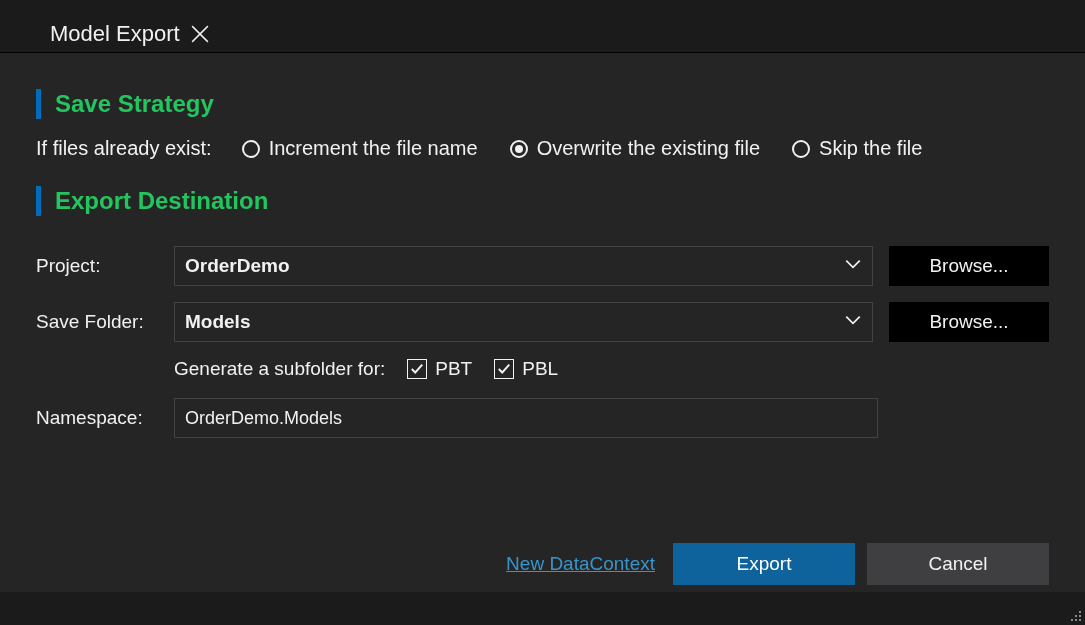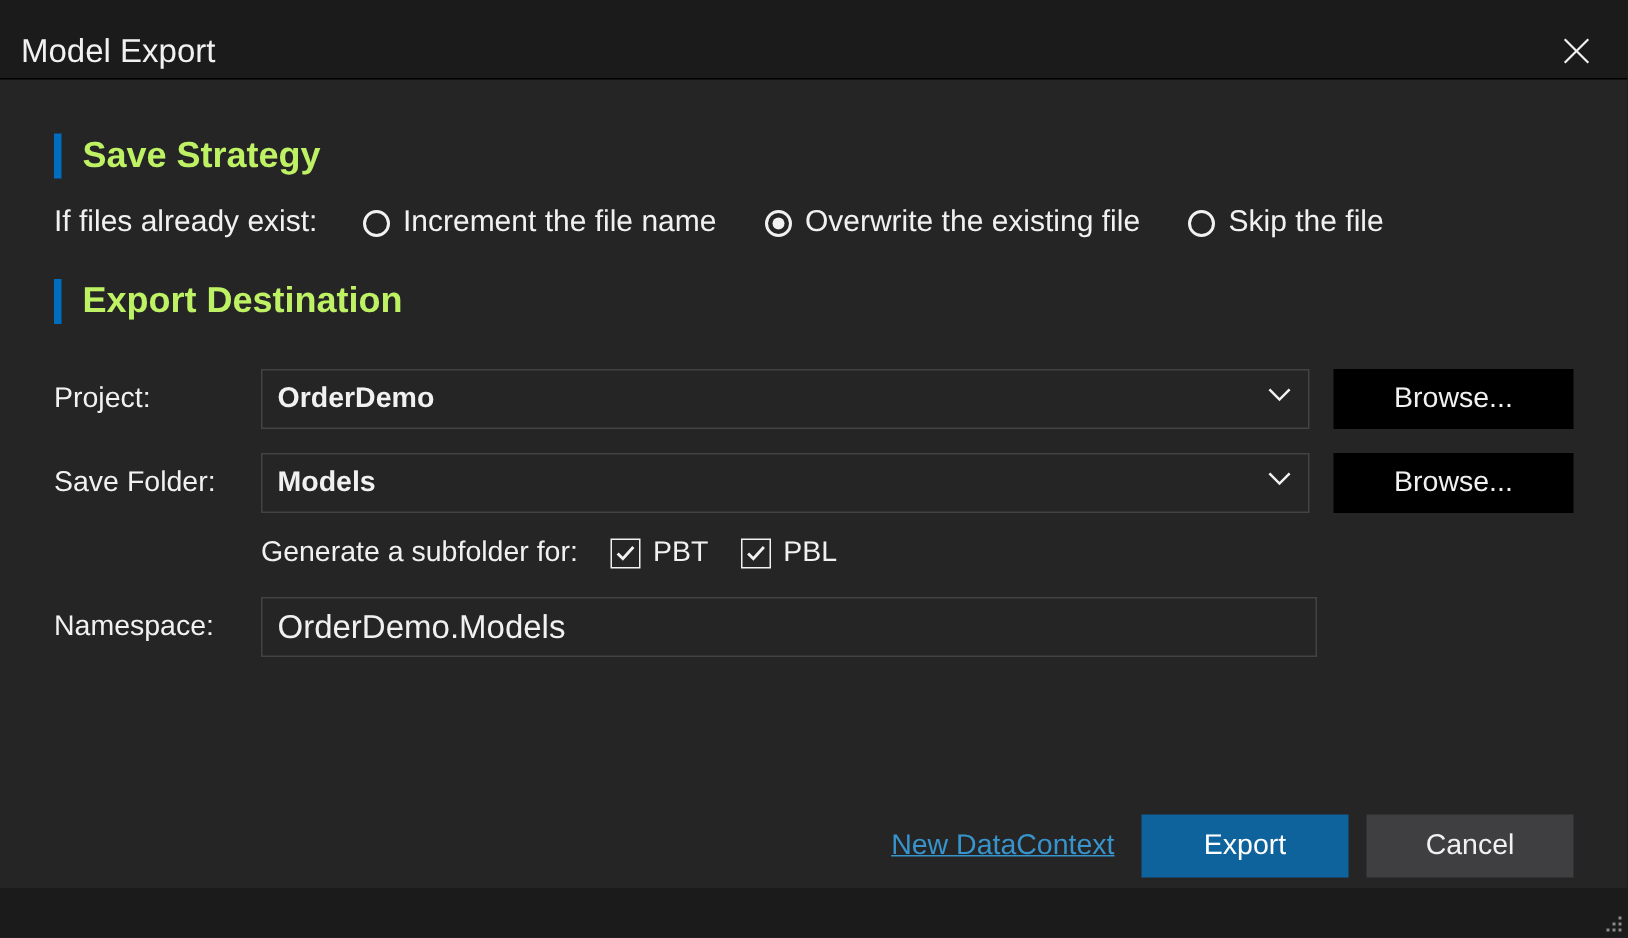--- a/index.html
+++ b/index.html
@@ -15,23 +15,24 @@
     color: #f1f1f1;
     overflow: hidden;
     position: relative;
   }
 
   
   .titlebar {
     height: 52px;
     display: flex;
     align-items: center;
-    justify-content: space-between;
+    justify-content: flex-start;
     padding: 16px 14px 0 14px;
     background: #1b1b1c;
+    margin-left: 36px;
   }
   .titlebar-title {
     font-size: 22px;
     color: #f1f1f1;
     font-weight: 400;
   }
   .close-btn {
     width: 40px;
     height: 40px;
     display: flex;
@@ -57,21 +58,21 @@
     margin: 26px 0 18px 0;
   }
   .section-heading .bar {
     width: 5px;
     height: 30px;
     background: #006cbe;
   }
   .section-heading .text {
     font-size: 24px;
     font-weight: 600;
-    color: #bef264;
+    color: #22c55e;
   }
 
   
   .radio-row {
     display: flex;
     align-items: center;
     gap: 32px;
     font-size: 20px;
     color: #f1f1f1;
     margin-bottom: 24px;
@@ -128,21 +129,21 @@
   }
   .combo .chev svg { width: 18px; height: 18px; }
   .textbox {
     flex: 1;
     height: 40px;
     border: 1px solid #434346;
     background: transparent;
     display: flex;
     align-items: center;
     padding: 0 10px;
-    font-size: 22px;
+    font-size: 18px;
     color: #f1f1f1;
   }
   .browse-btn {
     width: 160px;
     height: 40px;
     margin-left: 16px;
     background: #000000;
     border: none;
     color: #f1f1f1;
     font-size: 19px;
@@ -187,21 +188,21 @@
     gap: 12px;
   }
   .link {
     color: #3794cc;
     font-size: 19px;
     text-decoration: underline;
     cursor: pointer;
     margin-right: 6px;
   }
   .btn {
-    width: 138px;
+    width: 182px;
     height: 42px;
     display: flex;
     align-items: center;
     justify-content: center;
     font-size: 19px;
     cursor: pointer;
   }
   .btn-primary {
     background: #0e639c;
     color: #ffffff;

